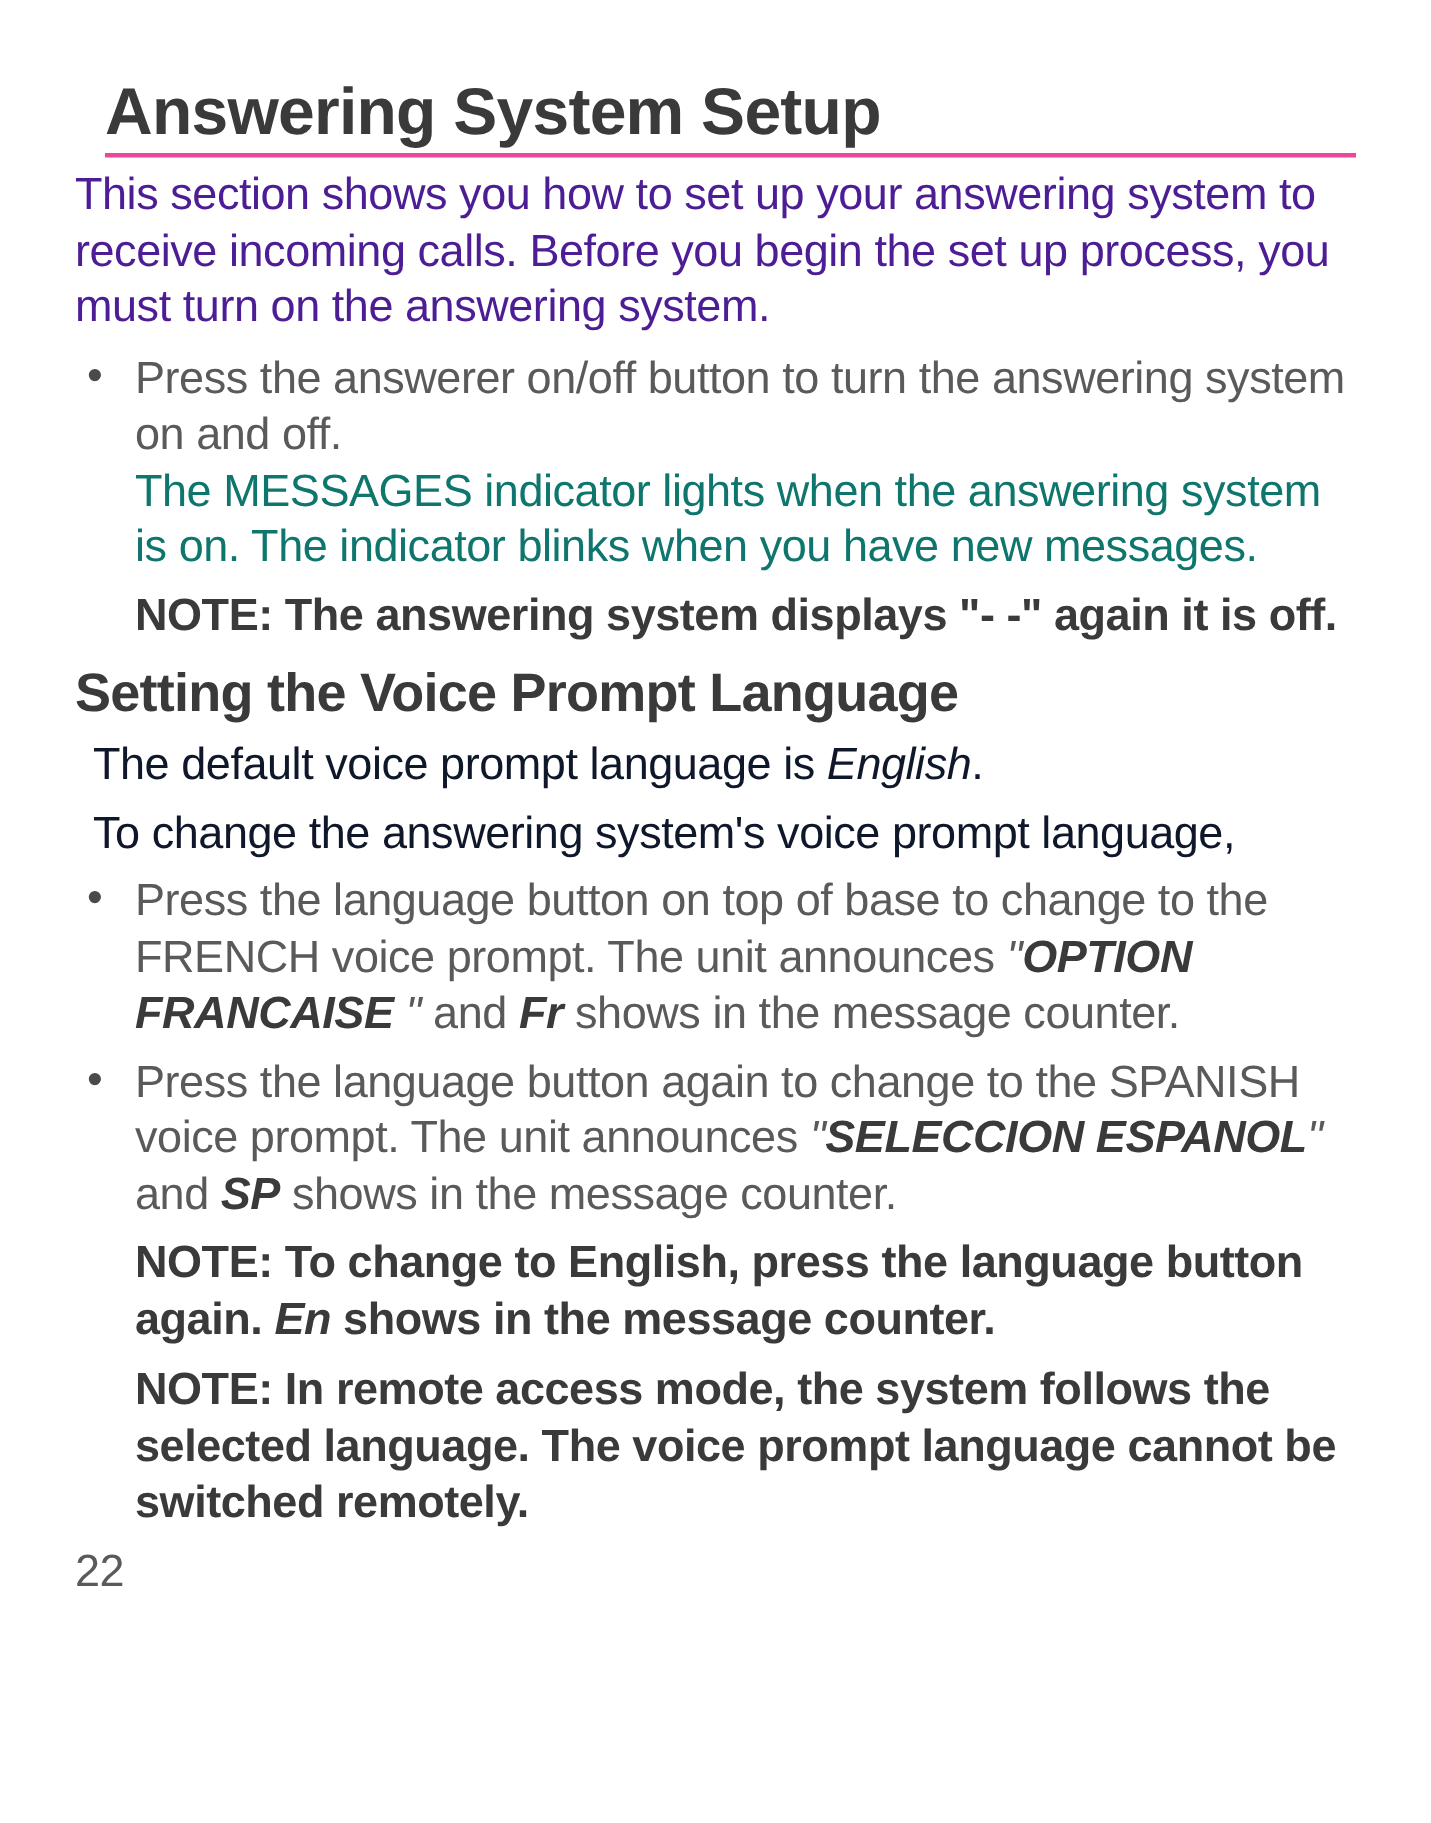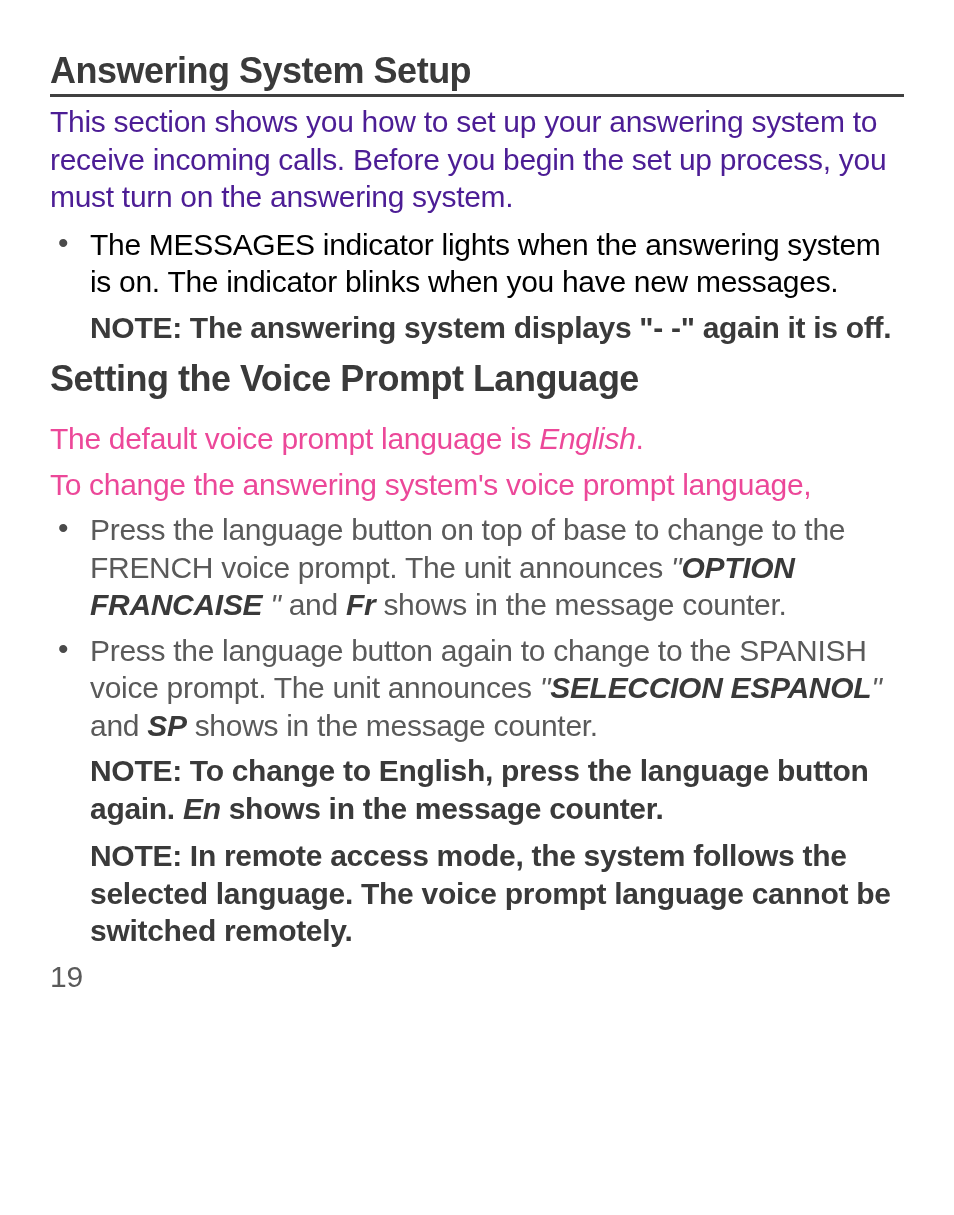--- a/index.html
+++ b/index.html
@@ -9,27 +9,28 @@
     }
     body {
       width: 954px;
       height: 1215px;
       background: #fff;
       font-family: Arial, Helvetica, sans-serif;
       padding: 50px 50px 30px 50px;
       color: #4a4a4a;
     }
     .page-title {
-      font-size: 36px;
+      font-size: 44px;
       font-weight: bold;
       color: #3a3a3a;
-      border-bottom: 3px solid #404040;
+      border-bottom: 3px solid #ec4899;
       padding-bottom: 2px;
       margin-bottom: 6px;
       letter-spacing: -0.5px;
+      margin-left: 20px;
     }
     .intro {
       font-size: 30px;
       color: #4c1d95;
       line-height: 1.25;
       margin-bottom: 10px;
       letter-spacing: -0.3px;
     }
     ul {
       list-style: none;
@@ -49,48 +50,49 @@
       color: #4a4a4a;
     }
     .li-text {
       font-size: 30px;
       color: #5a5a5a;
       line-height: 1.25;
       letter-spacing: -0.3px;
     }
     .li-sub {
       font-size: 30px;
-      color: #000000;
+      color: #0f766e;
       line-height: 1.25;
       letter-spacing: -0.3px;
     }
     .note {
       font-size: 30px;
       font-weight: bold;
       color: #3a3a3a;
       line-height: 1.25;
       padding-left: 40px;
       margin-top: 4px;
       margin-bottom: 10px;
       letter-spacing: -0.3px;
     }
     .section-heading {
       font-size: 36px;
       font-weight: bold;
       color: #3a3a3a;
       margin-top: 12px;
-      margin-bottom: 20px;
+      margin-bottom: 8px;
       letter-spacing: -0.5px;
     }
     .body-text {
       font-size: 30px;
-      color: #ec4899;
+      color: #0f172a;
       line-height: 1.25;
       margin-bottom: 8px;
       letter-spacing: -0.3px;
+      margin-left: 12px;
     }
     .italic {
       font-style: italic;
     }
     .bold-italic {
       font-style: italic;
       font-weight: bold;
       color: #3a3a3a;
     }
     .page-number {
@@ -105,20 +107,21 @@
   </style>
 </head>
 <body>
 
 <h1 class="page-title">Answering System Setup</h1>
 
 <p class="intro">This section shows you how to set up your answering system to receive incoming calls. Before you begin the set up process, you must turn on the answering system.</p>
 
 <ul>
   <li>
+    <div class="li-text">Press the answerer on/off button to turn the answering system on and off.</div>
     <div class="li-sub">The MESSAGES indicator lights when the answering system is on. The indicator blinks when you have new messages.</div>
   </li>
 </ul>
 
 <p class="note">NOTE: The answering system displays "- -" again it is off.</p>
 
 <h2 class="section-heading">Setting the Voice Prompt Language</h2>
 
 <p class="body-text">
   <span class="inline-block">The default voice prompt language is </span><span class="italic inline-block">English</span><span class="inline-block">.</span>
@@ -138,13 +141,13 @@
     </div>
   </li>
 </ul>
 
 <p class="note">
   <span class="inline-block">NOTE: To change to English, press the language button again. </span><span class="bold-italic inline-block">En</span><span class="inline-block"> shows in the message counter.</span>
 </p>
 
 <p class="note">NOTE: In remote access mode, the system follows the selected language. The voice prompt language cannot be switched remotely.</p>
 
-<p class="page-number">19</p>
+<p class="page-number">22</p>
 
 </body></html>

